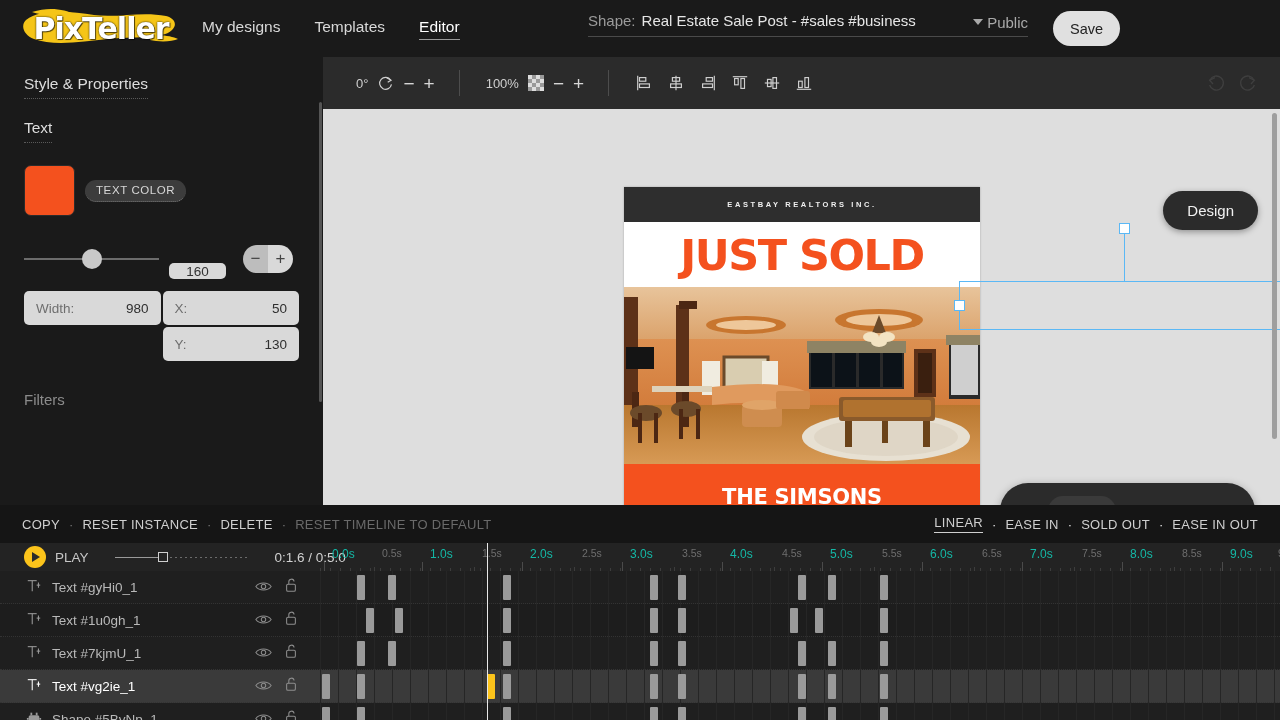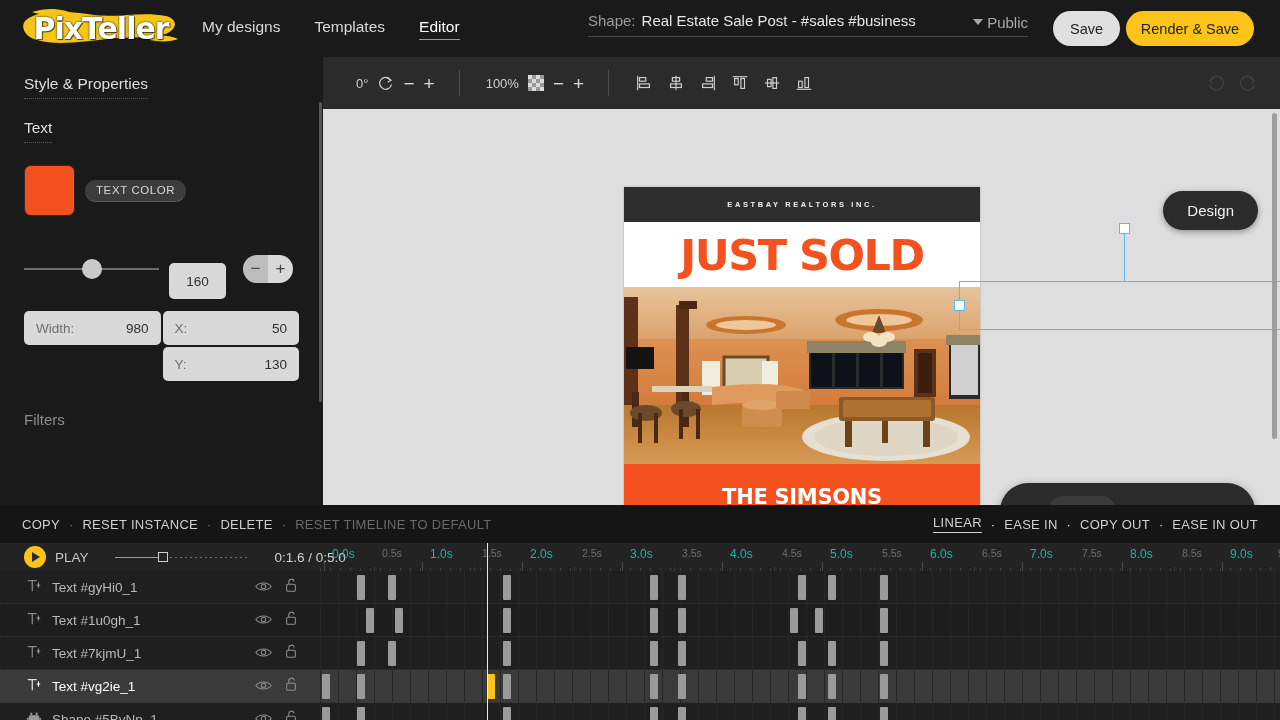--- a/index.html
+++ b/index.html
@@ -97,21 +97,21 @@
   .slider-row { display: flex; align-items: center; gap: 10px; margin-bottom: 12px; }
   .track {
     position: relative; width: 135px; height: 2px; background: #6c6c6c;
     cursor: pointer;
   }
   .knob {
     position: absolute; left: 58px; top: -9px;
     width: 20px; height: 20px; border-radius: 50%; background: #c9c9c9;
   }
   .numfield {
-    width: 57px; height: 36px; border-radius: 5px; background: #d9d9d9;
+    width: 57px; height: 16px; border-radius: 5px; background: #d9d9d9;
     color: #333; font-size: 13.5px; display: flex; align-items: center;
     justify-content: center; border: none; font-family: inherit; margin-top: 25px;
   }
   .stepper { display: flex; margin-left: 7px; }
   .stepper div {
     width: 25px; height: 28px; display: flex; align-items: center;
     justify-content: center; font-size: 17px; color: #444; cursor: pointer;
   }
   .stepper .minus { background: #bdbdbd; border-radius: 14px 0 0 14px; }
   .stepper .plus { background: #d9d9d9; border-radius: 0 14px 14px 0; }
@@ -355,21 +355,20 @@
         <span class="title-label">Shape:</span>
         <span class="title-value">Real Estate Sale Post - #sales #business</span>
       </div>
       <div class="visibility">
         <span class="caret-down"></span>
         <span>Public</span>
       </div>
     </div>
 
     <button class="btn-save">Save</button>
-    <button class="btn-render">Render &amp; Save</button>
   </div>
 
   <div class="sidebar">
     <div><span class="side-h second">Style &amp; Properties</span></div>
     <div><span class="side-h first">Text</span></div>
 
     <div class="color-row">
       <div class="swatch"></div>
       <div class="pill-label">TEXT COLOR</div>
     </div>
@@ -596,21 +595,21 @@
       <span class="dot">·</span>
       <span class="a">DELETE</span>
       <span class="dot">·</span>
       <span class="a dim">RESET TIMELINE TO DEFAULT</span>
     </div>
     <div class="eases">
       <span class="e active">LINEAR</span>
       <span class="dot">·</span>
       <span class="e">EASE IN</span>
       <span class="dot">·</span>
-      <span class="e">COPY OUT</span>
+      <span class="e">SOLD OUT</span>
       <span class="dot">·</span>
       <span class="e">EASE IN OUT</span>
     </div>
   </div>
 
   <div class="tl-transport">
     <div class="play-btn">
       <div class="play-tri"></div>
     </div>
     <span class="play-label">PLAY</span>

